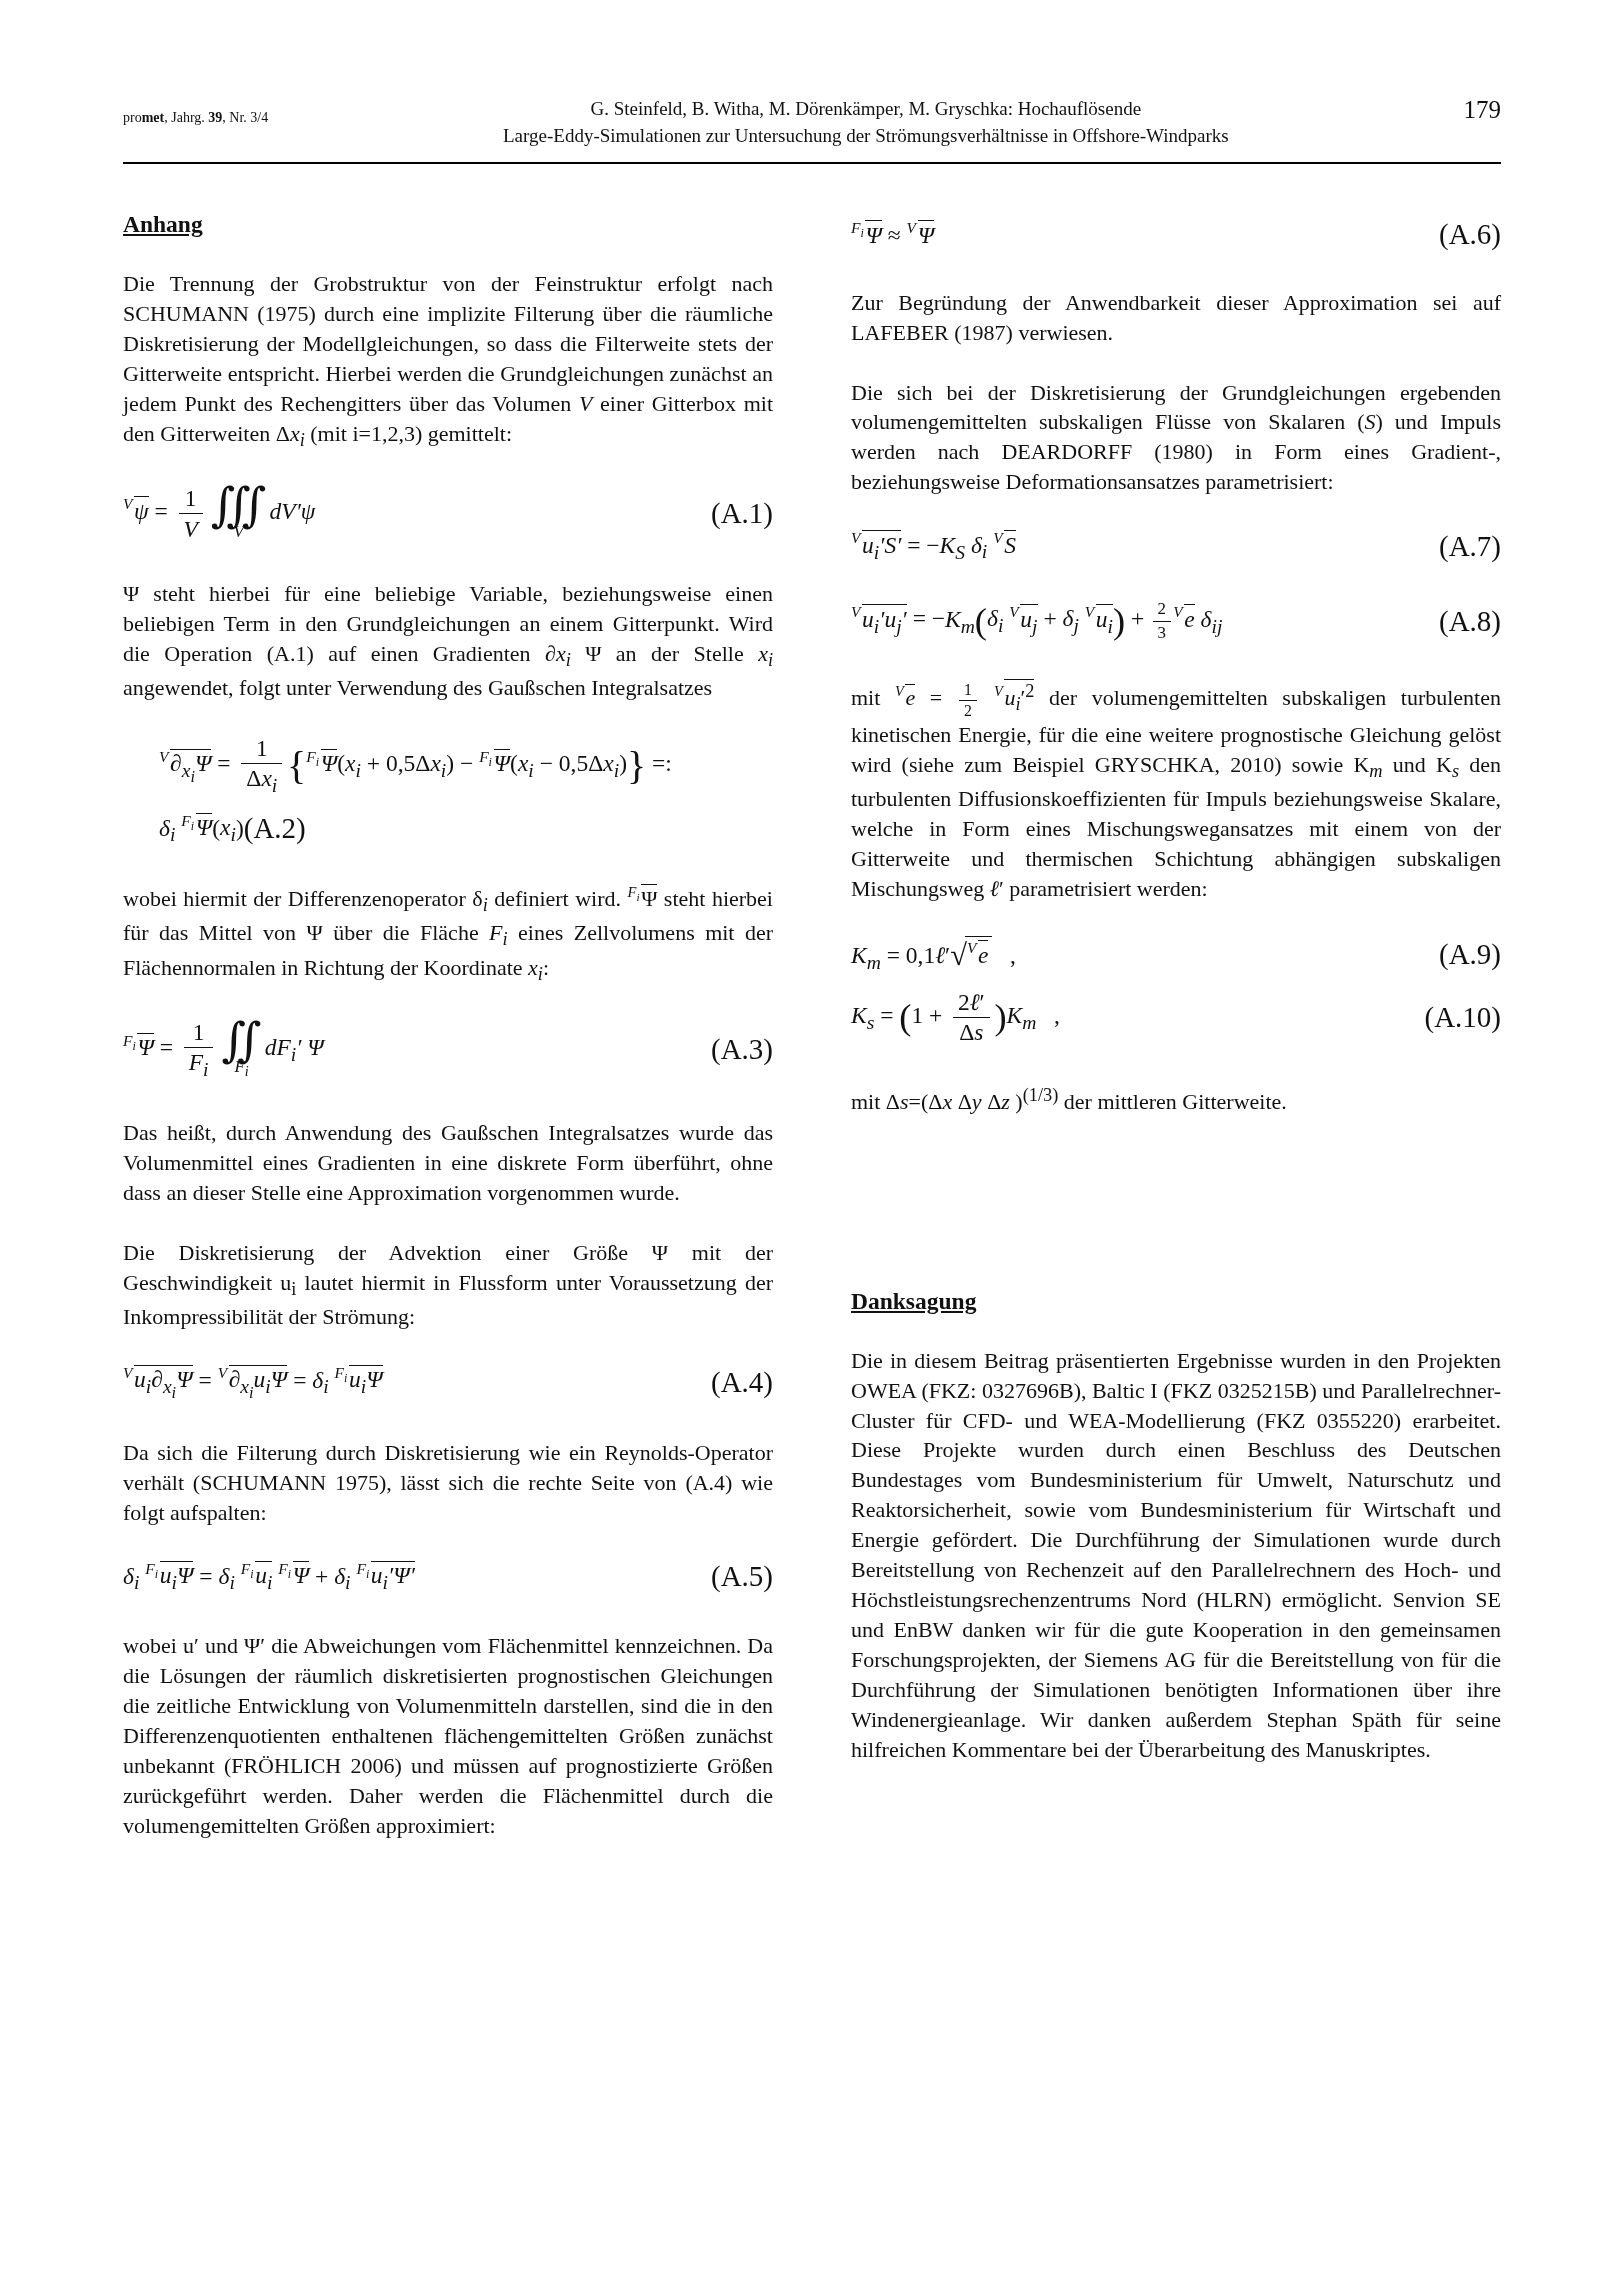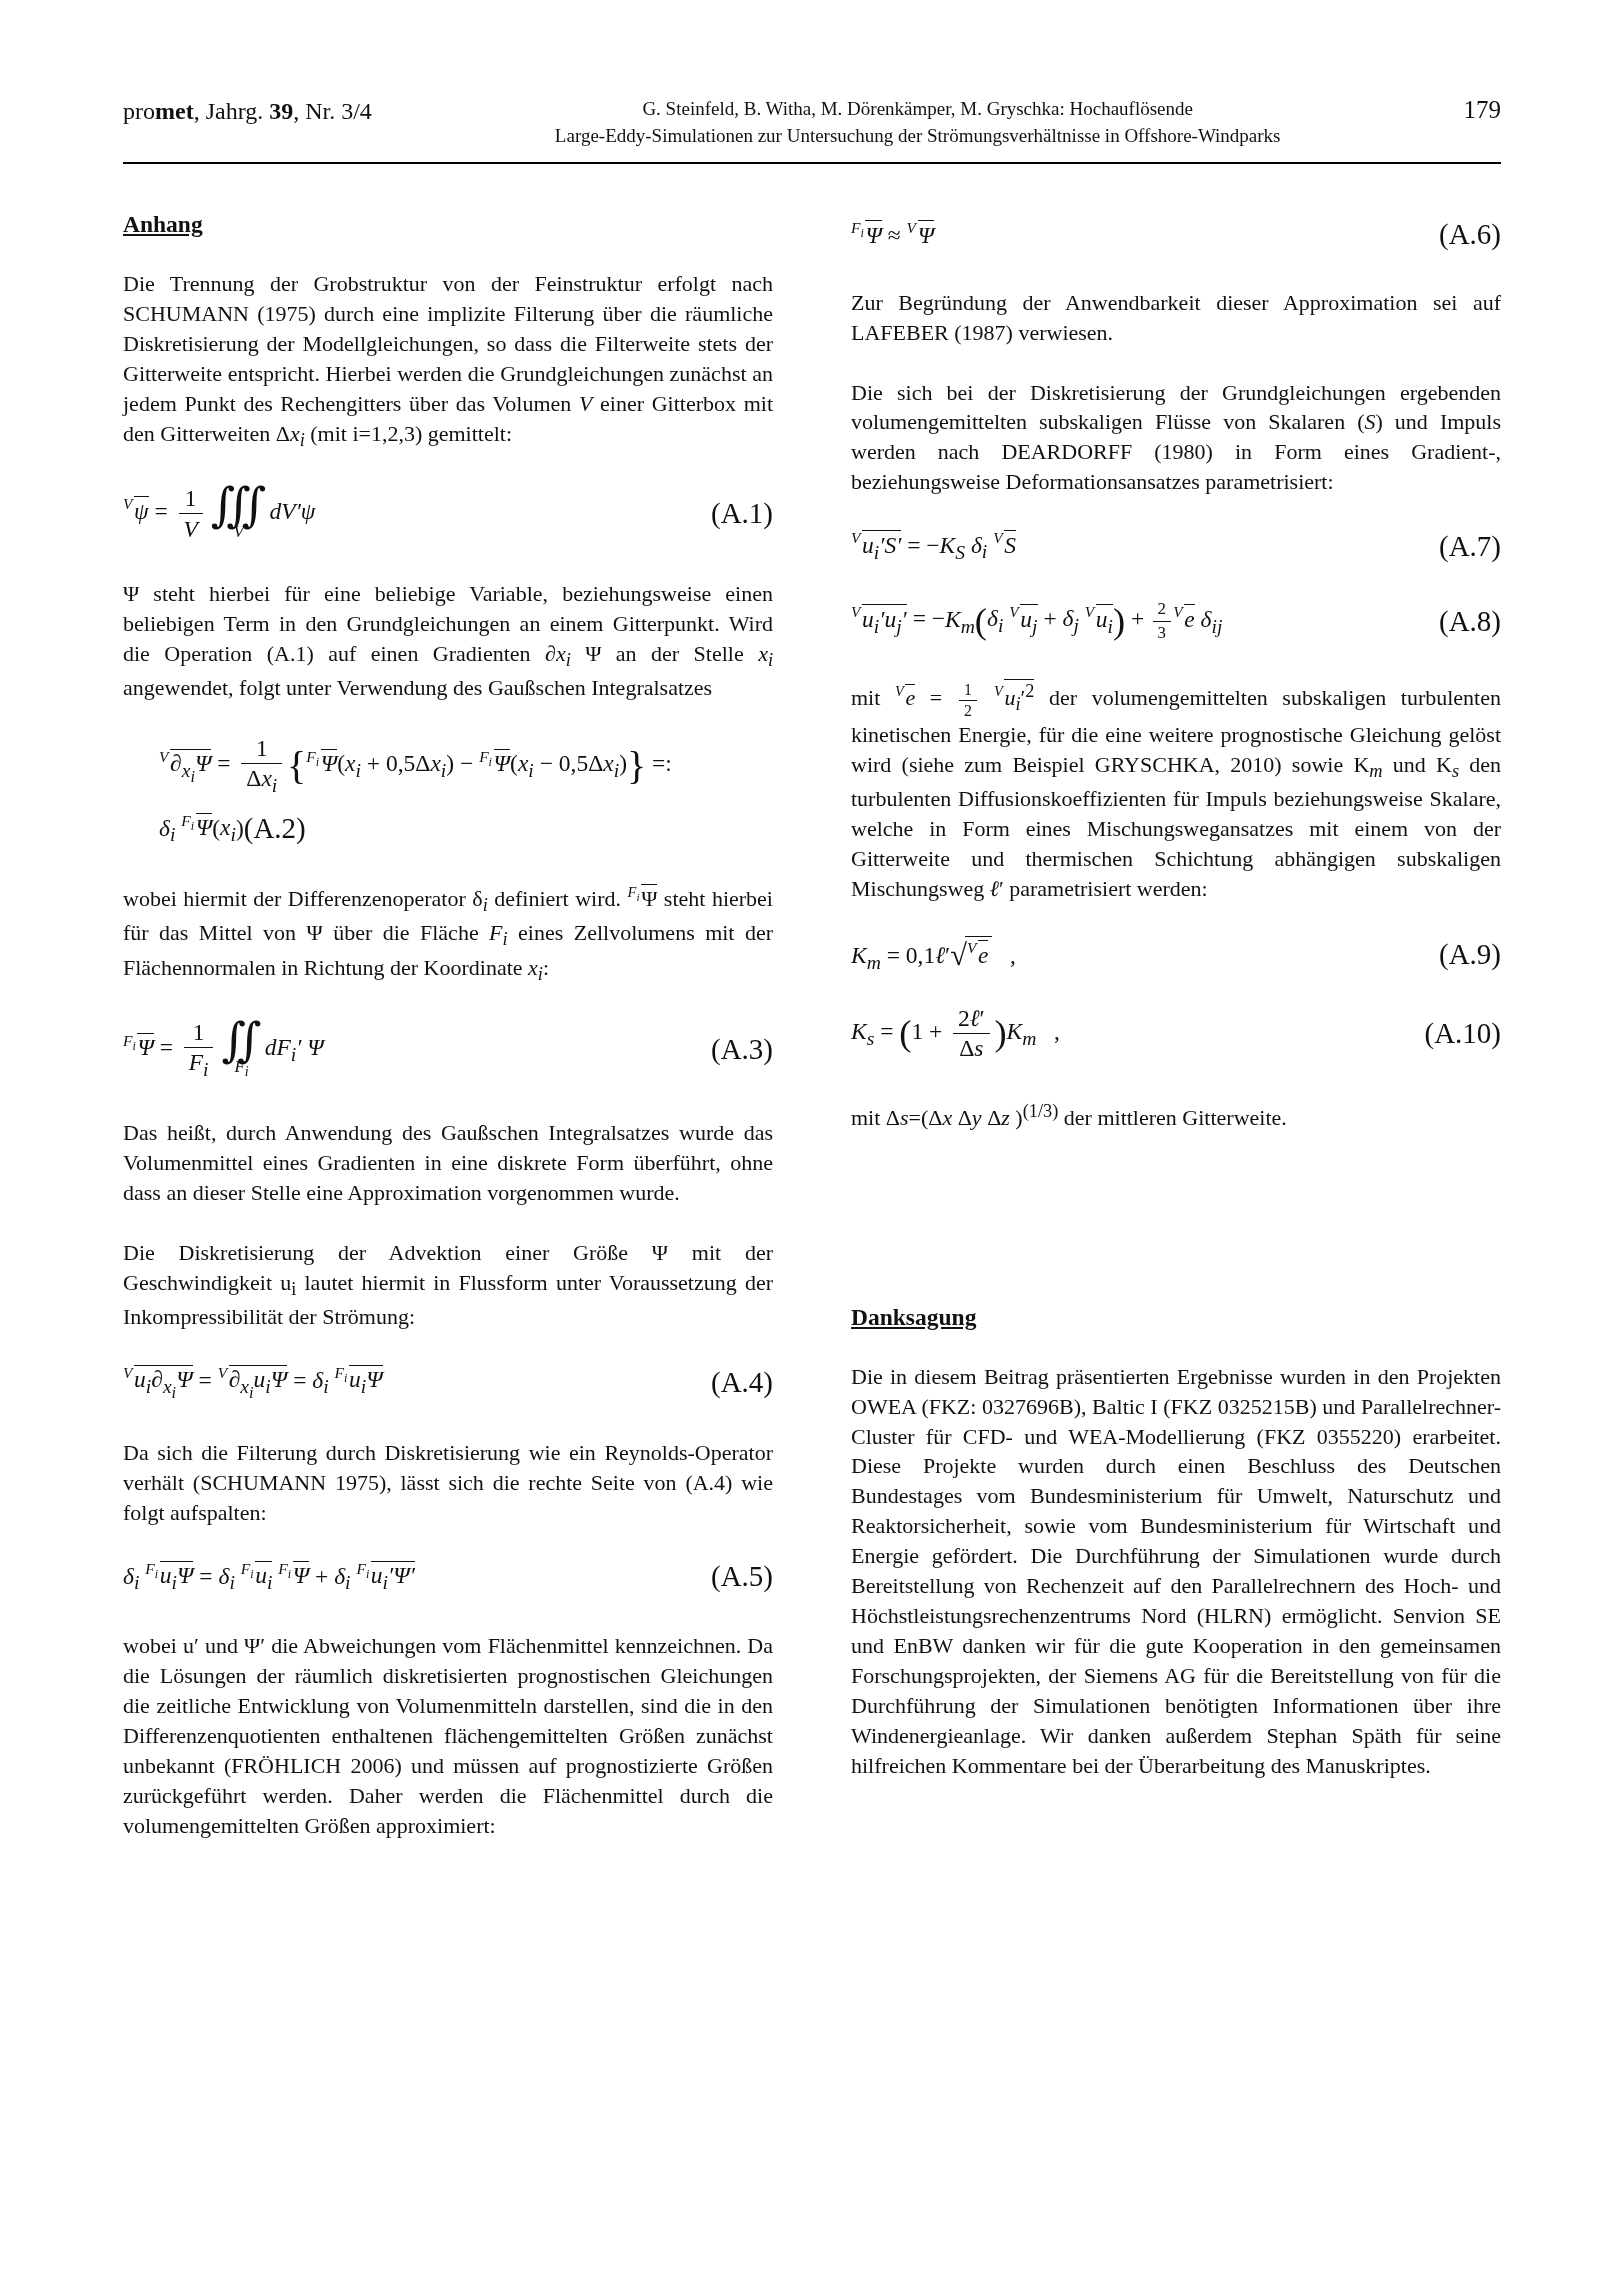--- a/index.html
+++ b/index.html
@@ -14,21 +14,21 @@
     box-sizing: border-box;
     overflow: hidden;
   }
   
   .header {
     display: flex;
     justify-content: space-between;
     align-items: flex-start;
     padding: 96px 123px 0 123px;
   }
-  .h-left { font-size: 24px; white-space: nowrap; padding-top: 1.6px; }
+  .h-left { font-size: 14px; white-space: nowrap; padding-top: 1.6px; margin-top: 12px; }
   .h-center { flex: 1; text-align: center; font-size: 19px; line-height: 1.4; margin: 0 23px; }
   .h-right { font-size: 25px; padding-top: 0; }
   .rule { margin: 13px 123px 0 123px; border-bottom: 2.8px solid #000; }
 
   
   .content {
     display: grid;
     grid-template-columns: 1fr 1fr;
     column-gap: 78px;
     padding: 47px 123px 0 123px;
@@ -182,21 +182,21 @@
               <span class="fd">3</span>
             </span><sup class="pre">V</sup><span class="ov"><i>e</i></span> <i>δ<sub>ij</sub></i></span>
         <span class="eq-label">(A.8)</span>
       </div>
 
       <p class="body">mit <sup class="pre">V</sup><span class="ov"><i>e</i></span> = <span class="frac sm">
             <span class="fn">1</span>
             <span class="fd">2</span>
           </span> <sup class="pre">V</sup><span class="ov"><i>u<sub>i</sub></i>′<sup>2</sup></span> der volumengemittelten subskaligen turbulenten kinetischen Energie, für die eine weitere prognostische Gleichung gelöst wird (siehe zum Beispiel GRYSCHKA, 2010) sowie K<i><sub>m</sub></i> und K<i><sub>s</sub></i> den turbulenten Diffusionskoeffizienten für Impuls beziehungsweise Skalare, welche in Form eines Mischungswegansatzes mit einem von der Gitterweite und thermischen Schichtung abhängigen subskaligen Mischungsweg <i>ℓ</i>′ parametrisiert werden:</p>
 
-      <div class="equation" style="margin-bottom: 31px;">
+      <div class="equation" style="margin-bottom: 15px;">
         <span class="eq-body"><i>K<sub>m</sub></i> = 0,1<i>ℓ</i>′<span class="rad">√</span><span class="radin"><sup class="pre">V</sup><span class="ov"><i>e</i></span></span>&nbsp;&nbsp;&nbsp;,</span>
         <span class="eq-label">(A.9)</span>
       </div>
 
       <div class="equation" style="margin-top: 14.6px;">
         <span class="eq-body"><i>K<sub>s</sub></i> = <span class="bigp">(</span>1 + <span class="frac">
               <span class="fn">2<i>ℓ</i>′</span>
               <span class="fd">Δ<i>s</i></span>
             </span><span class="bigp">)</span><i>K<sub>m</sub></i>&nbsp;&nbsp;&nbsp;,</span>
         <span class="eq-label">(A.10)</span>

